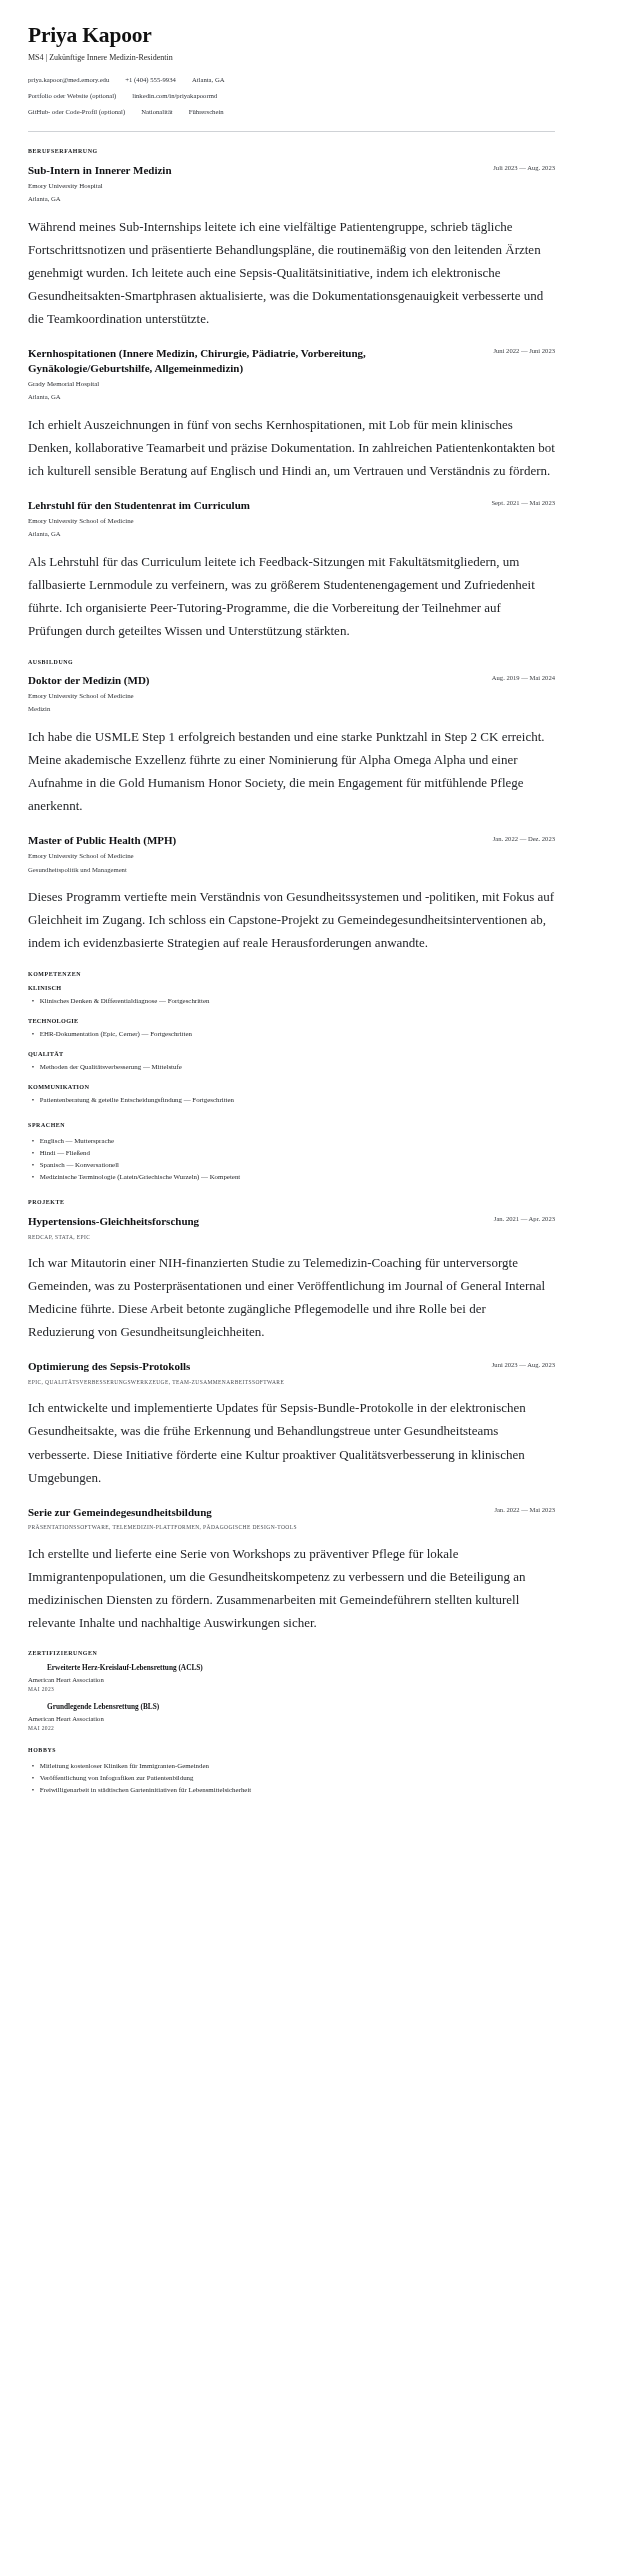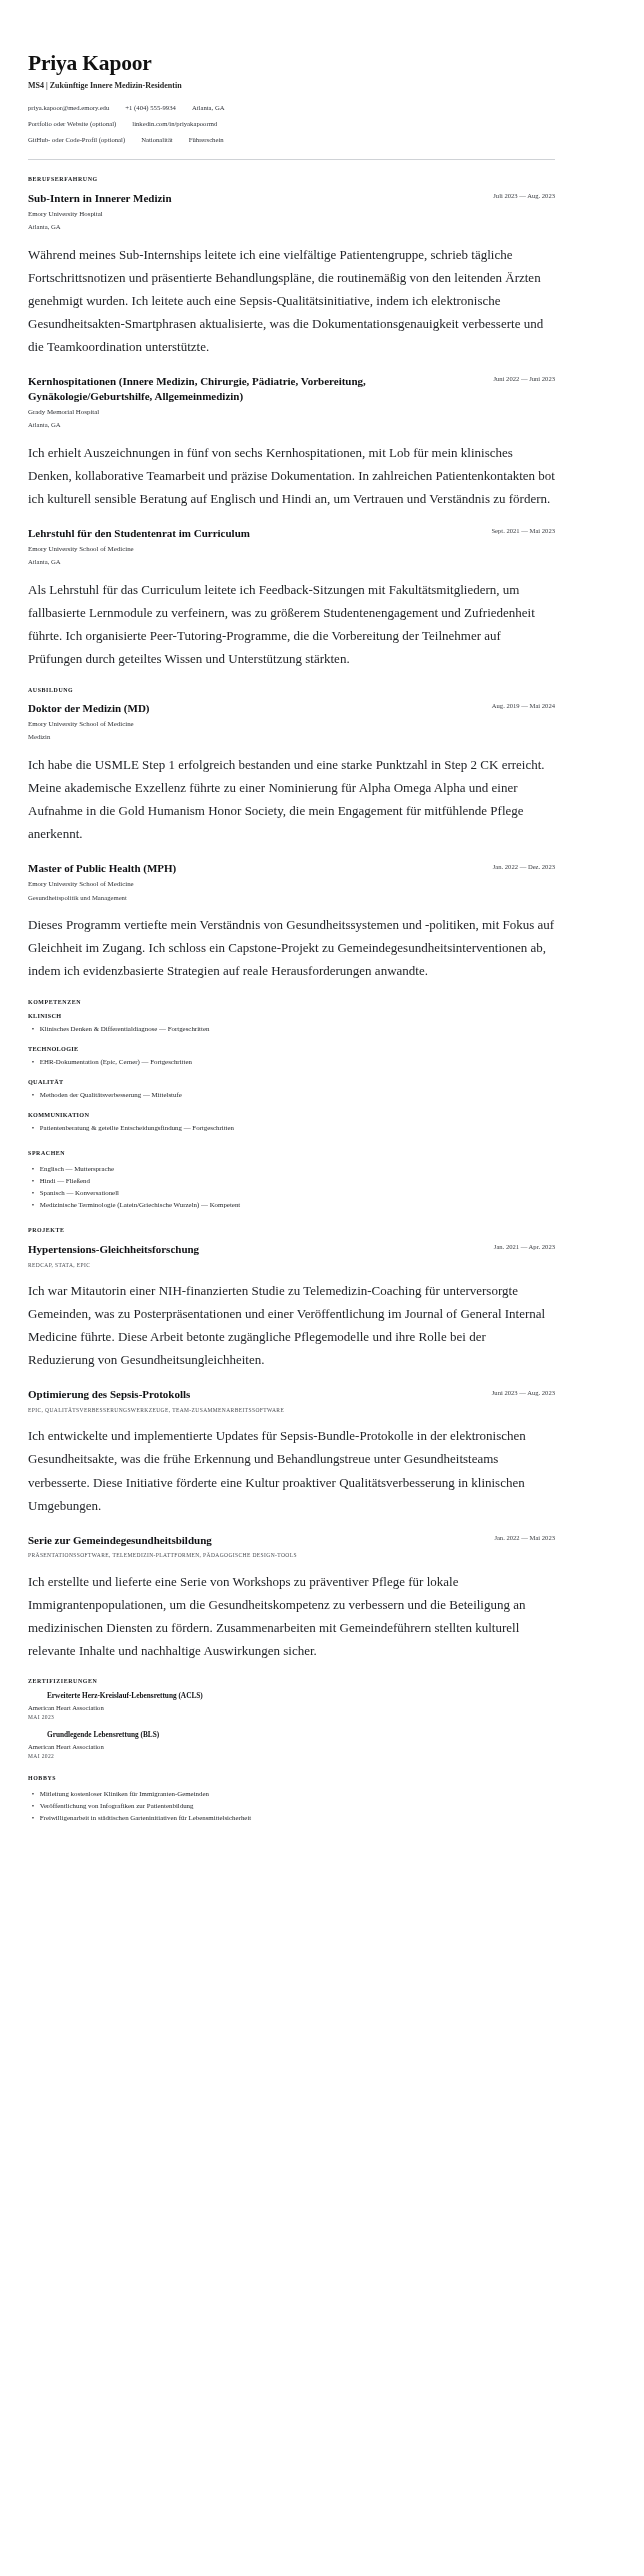--- a/index.html
+++ b/index.html
@@ -12,35 +12,34 @@
   body {
     width: 644px;
     min-height: 2576px;
     font-family: "Liberation Serif", "DejaVu Serif", serif;
     color: #1a1a1a;
     -webkit-font-smoothing: antialiased;
   }
   .page {
     width: 583px;
     padding: 23.6px 28px 32px 28px;
-    margin-top: 28px;
   }
 
   
   .cv-name {
     font-size: 21.5px;
     font-weight: bold;
     letter-spacing: -0.2px;
     line-height: 1.1;
     margin: 0 0 5.4px 0;
     color: #111111;
   }
   .cv-headline {
     font-size: 8px;
-    font-weight: bold;
+    font-weight: normal;
     color: #2a2a2a;
     margin: 0 0 11.8px 0;
     line-height: 1.35;
   }
   .contact-row {
     display: flex;
     flex-wrap: wrap;
     align-items: baseline;
     gap: 0 16px;
     margin-bottom: 5.9px;

